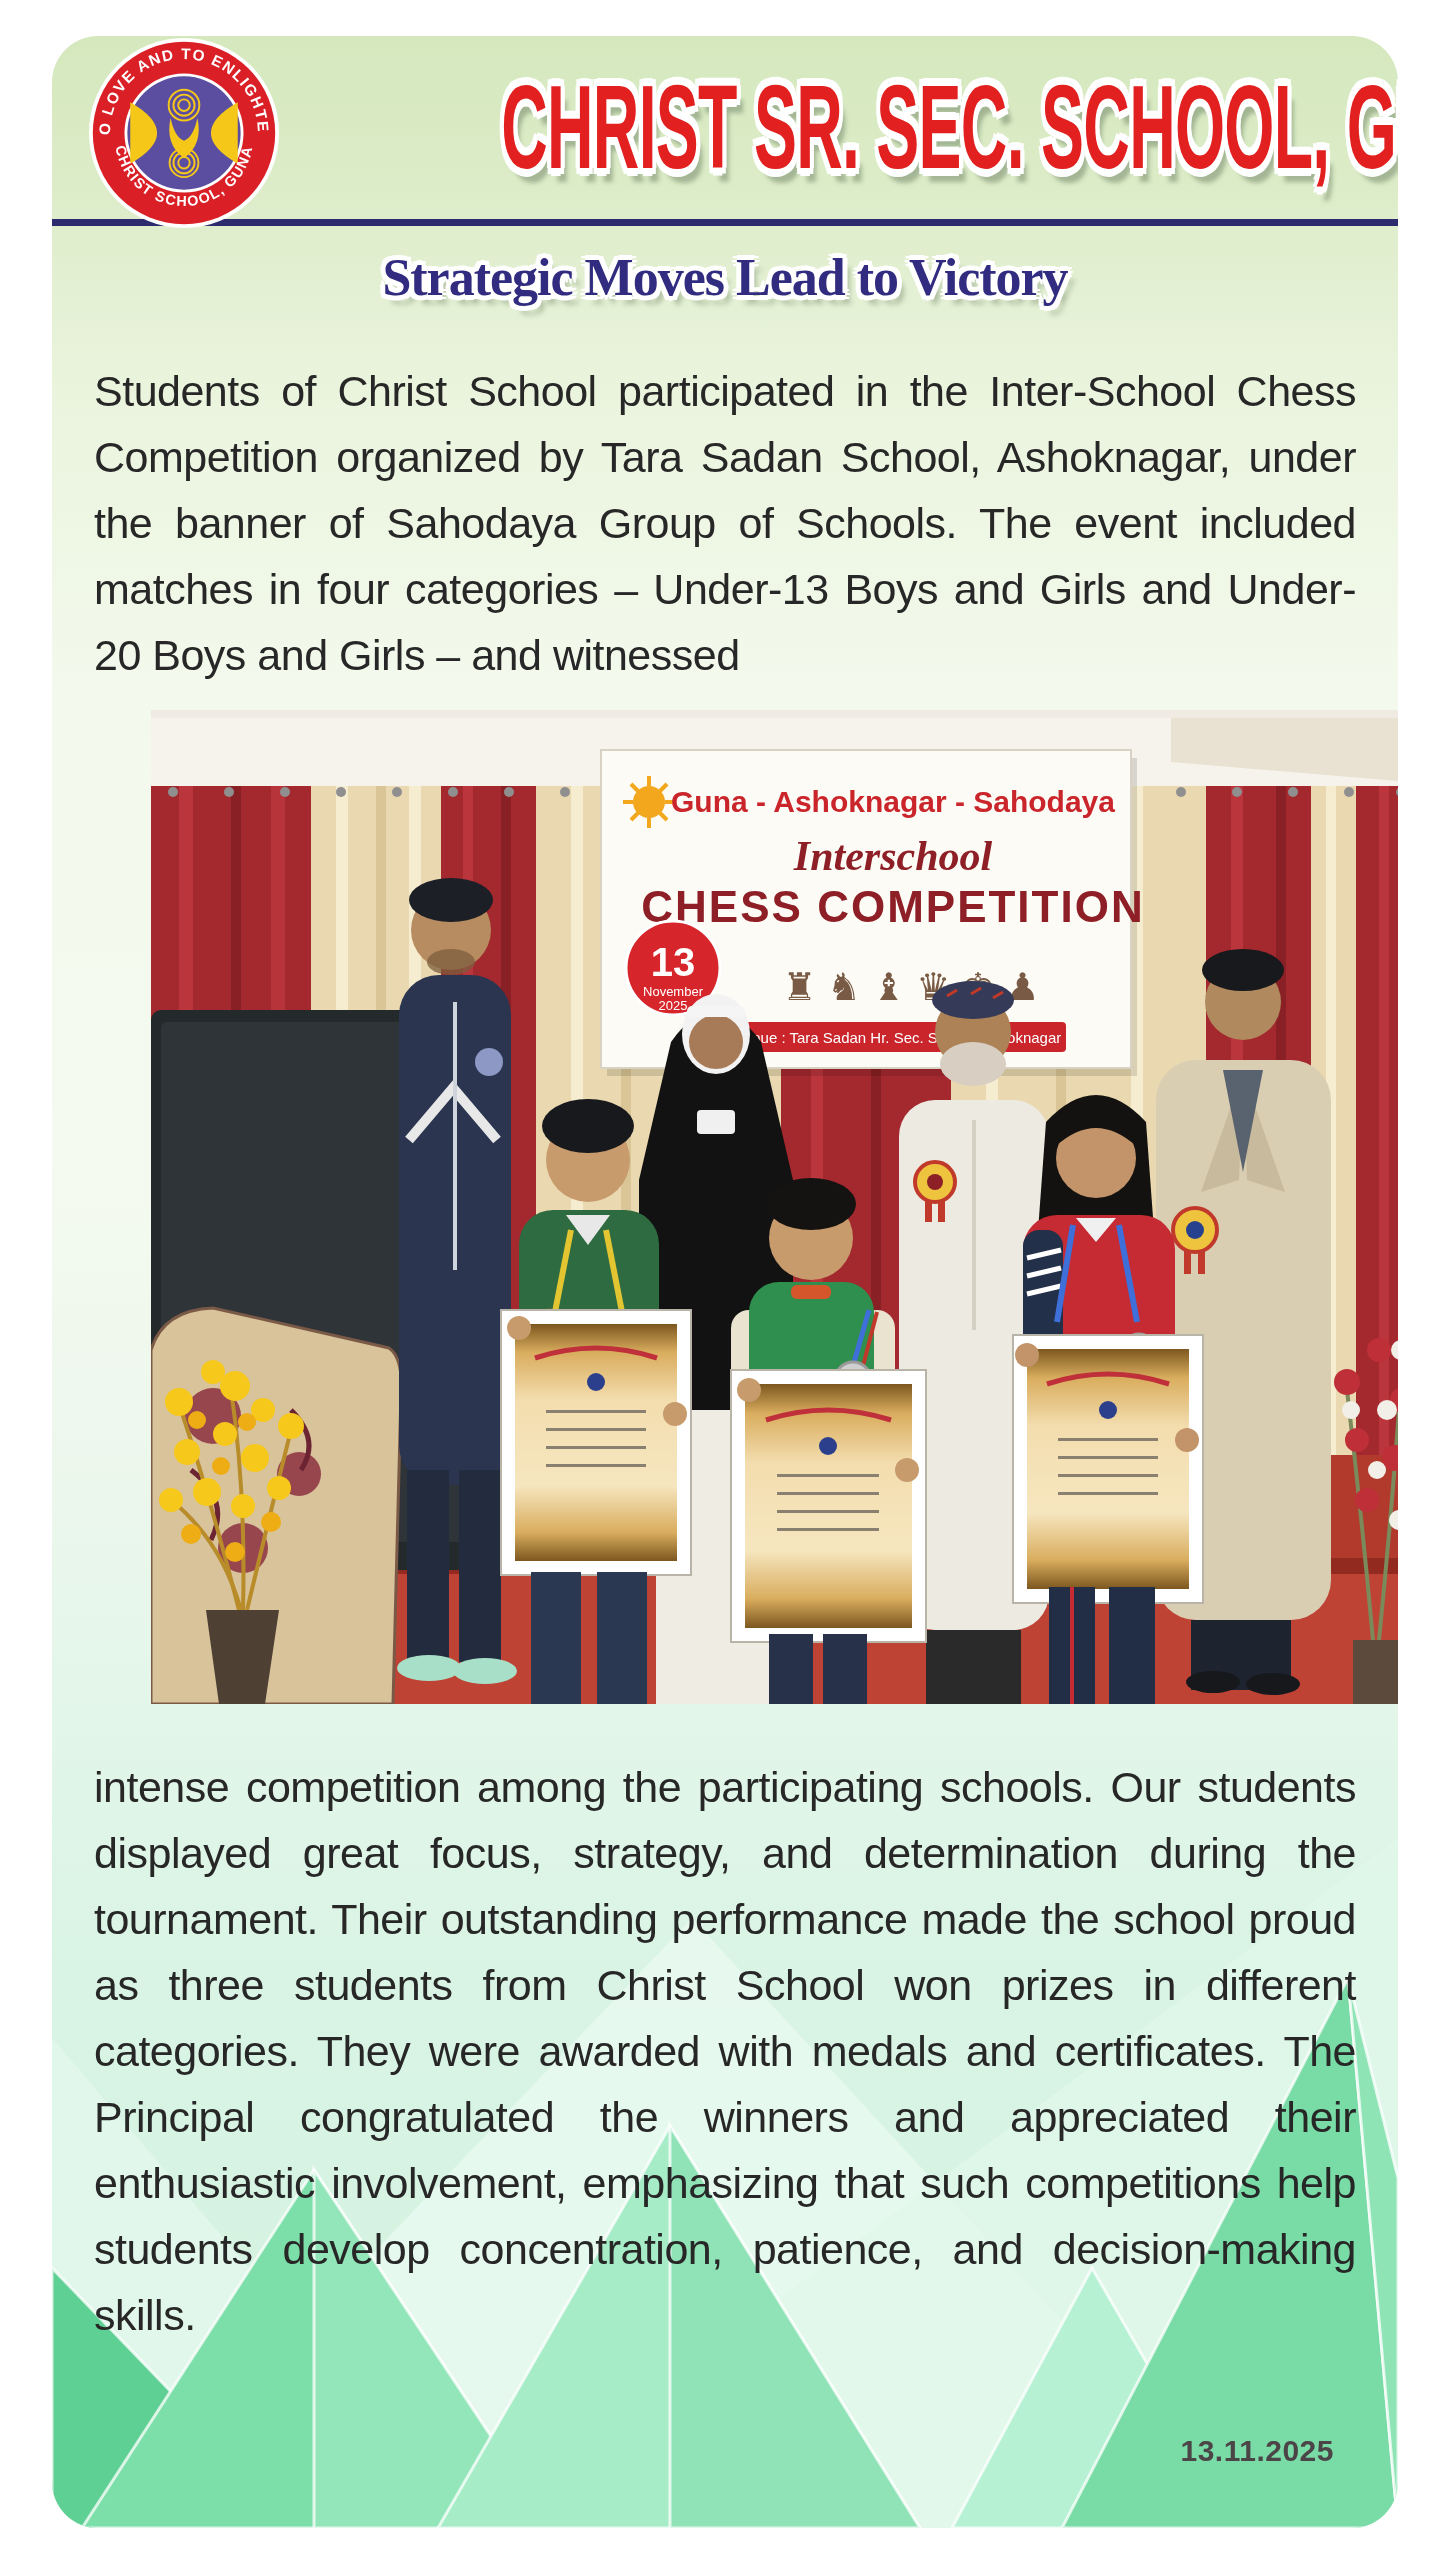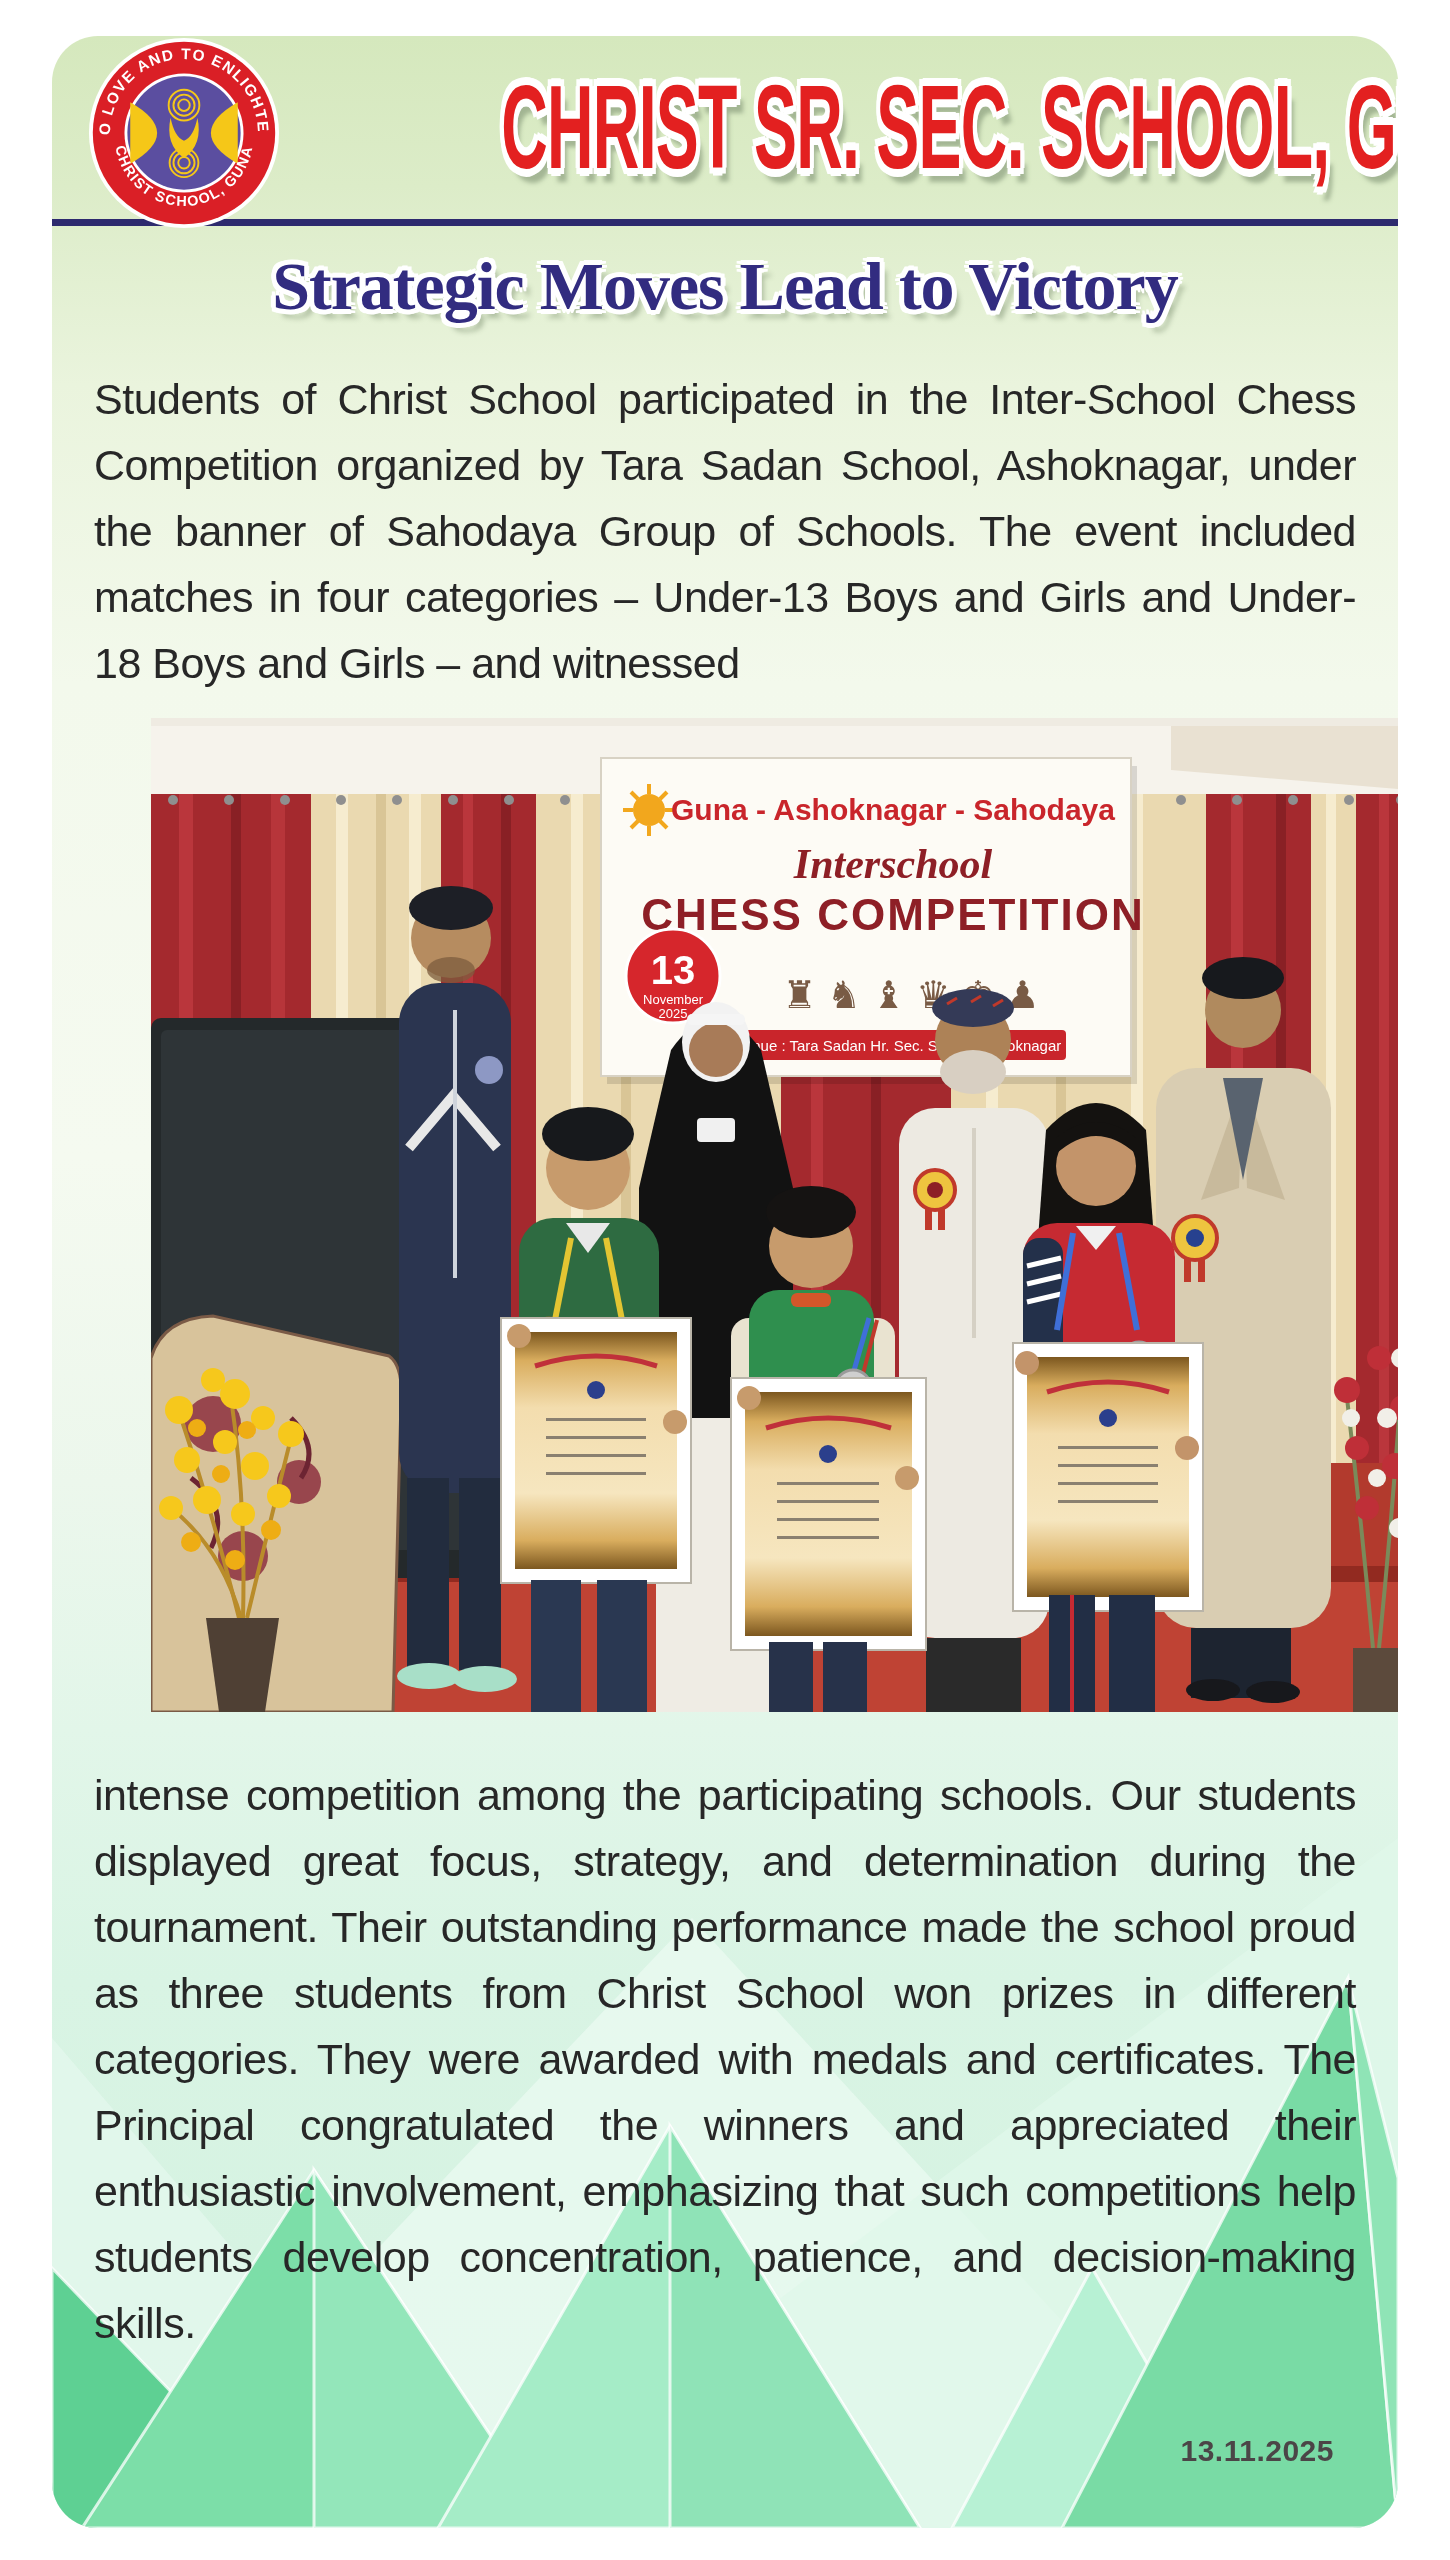--- a/index.html
+++ b/index.html
@@ -17,23 +17,23 @@
   .school-name .stretch{
     display:inline-block;font-size:92px;letter-spacing:-1px;white-space:nowrap;
     transform:scale(0.70,1.28);transform-origin:center;
     text-shadow:
       -5px -5px 0 #fff,5px -5px 0 #fff,-5px 5px 0 #fff,5px 5px 0 #fff,
       -6px 0 0 #fff,6px 0 0 #fff,0 -6px 0 #fff,0 6px 0 #fff,
       9px 11px 5px rgba(110,130,100,.50);
   }
   .divider{height:7px;background:#2d2a6e;}
   .article-title{
-    margin:16px auto 0;text-align:center;color:#322c80;
+    margin:8px auto 0;text-align:center;color:#322c80;
     font-family:"Liberation Serif",serif;font-weight:700;
-    font-size:68px;line-height:88px;letter-spacing:-1px;
+    font-size:52px;line-height:88px;letter-spacing:-1px;
     text-shadow:
       -4px -4px 0 #fff,4px -4px 0 #fff,-4px 4px 0 #fff,4px 4px 0 #fff,
       -5px 0 0 #fff,5px 0 0 #fff,0 -5px 0 #fff,0 5px 0 #fff,
       7px 9px 5px rgba(110,130,100,.45);
   }
   .para{
     width:1262px;margin:36px auto 0;
     font-size:43px;line-height:66px;letter-spacing:-0.5px;
     color:#272727;text-align:justify;
   }
@@ -108,21 +108,21 @@
         <span class="stretch">CHRIST SR. SEC. SCHOOL, GUNA</span>
       </h1>
     </div>
 
     <div class="divider"></div>
 
     <h2 class="article-title">
       <span>Strategic Moves Lead to Victory</span><br>
     </h2>
 
-    <p class="para">Students of Christ School participated in the Inter-School Chess Competition organized by Tara Sadan School, Ashoknagar, under the banner of Sahodaya Group of Schools. The event included matches in four categories – Under-13 Boys and Girls and Under-18 Boys and Girls – and witnessed</p>
+    <p class="para">Students of Christ School participated in the Inter-School Chess Competition organized by Tara Sadan School, Ashoknagar, under the banner of Sahodaya Group of Schools. The event included matches in four categories – Under-13 Boys and Girls and Under-20 Boys and Girls – and witnessed</p>
 
     <figure class="photo-figure">
       <svg class="photo-svg" viewBox="0 0 1259 994">
         <defs>
           <linearGradient id="parch" x1="0" y1="0" x2="0" y2="1">
             <stop offset="0" stop-color="#7c571f"></stop>
               <stop offset="0.12" stop-color="#d9ad5e"></stop>
             <stop offset="0.32" stop-color="#f3ddae"></stop>
               <stop offset="0.68" stop-color="#f6e6bf"></stop>
             <stop offset="0.88" stop-color="#d9ad5e"></stop>

